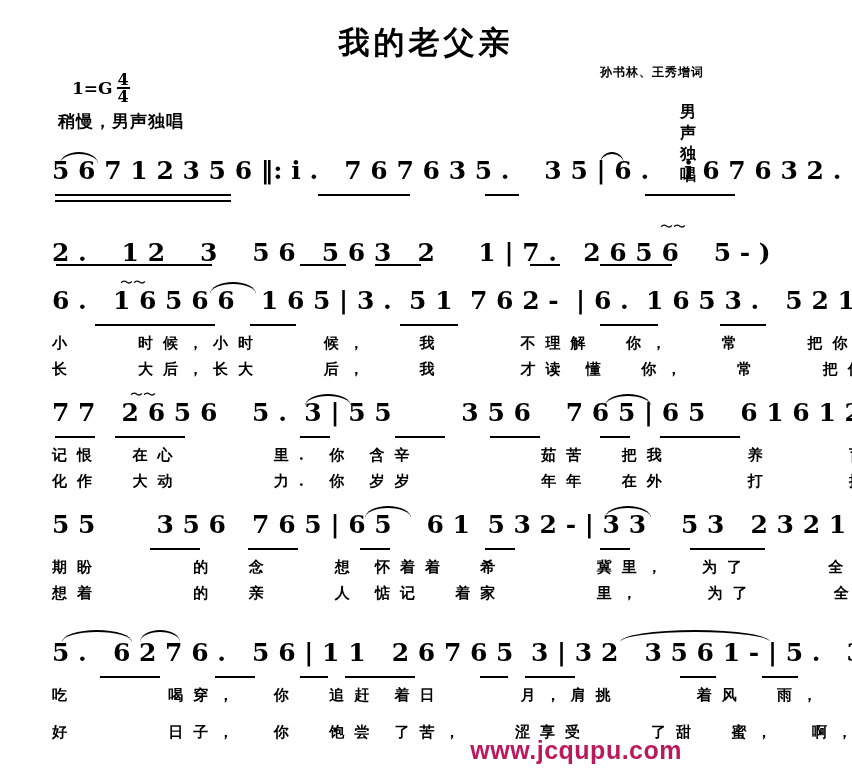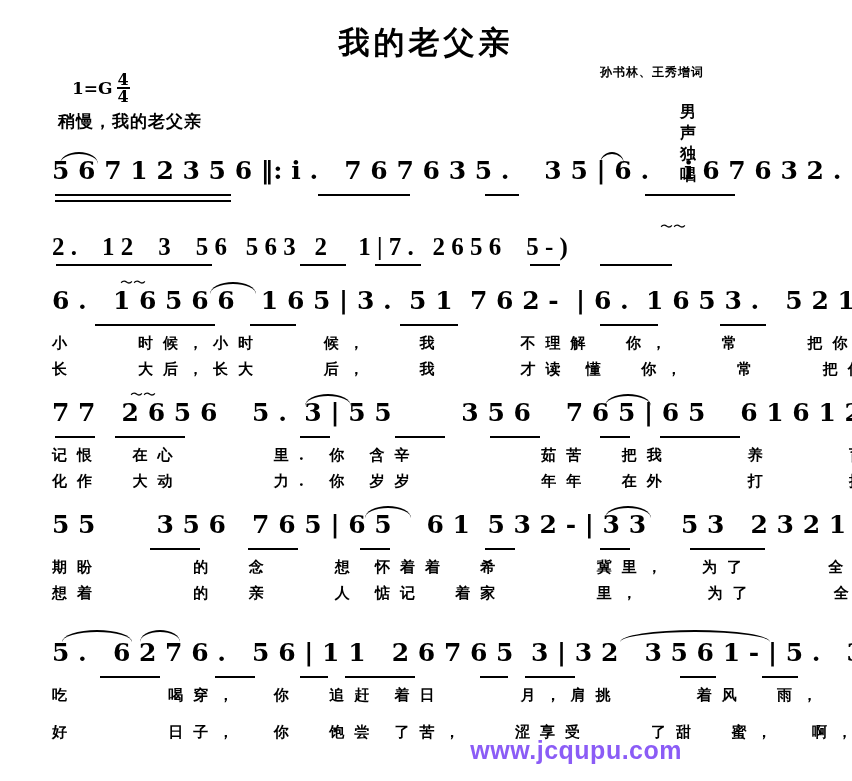--- a/index.html
+++ b/index.html
@@ -146,21 +146,21 @@
     font-size: 13px;
     font-family: "DejaVu Sans", sans-serif;
     line-height: 1;
   }
 
   
   .site-url {
     position: absolute;
     right: 26px;
     bottom: 16px;
-    color: #8b5cf6;
+    color: #be185d;
     font-family: "Liberation Sans", sans-serif;
     font-size: 25px;
     font-weight: bold;
     letter-spacing: 0.5px;
   }
 </style>
 </head>
 <body>
 
 <div class="sheet">
@@ -169,36 +169,36 @@
   <div class="credit-lyric">孙书林、王秀增词</div>
   <div class="credit-music">男声独唱</div>
 
   <div class="keysig">
     <span>1=G</span>
     <span class="meter">
       <span class="num">4</span>
       <span class="den">4</span>
     </span>
   </div>
-  <div class="tempo">稍慢，我的老父亲</div>
+  <div class="tempo">稍慢，男声独唱</div>
 
   <div class="system" style="top:148px;">
     <div class="notes-row" style="top:10px;">5 6 7 1 2 3 5 6 ‖: i .   7 6 7 6 3 5 .    3 5 | 6 .    i 6 7 6 3 2 .  3  |</div>
 
     <div class="beam" style="left:55px; top:46px; width:176px;"></div>
     <div class="beam" style="left:55px; top:52px; width:176px;"></div>
     <div class="beam" style="left:318px; top:46px; width:92px;"></div>
     <div class="beam" style="left:485px; top:46px; width:34px;"></div>
     <div class="beam" style="left:645px; top:46px; width:90px;"></div>
     <div class="tie" style="left:60px; top:4px; width:38px;"></div>
     <div class="tie" style="left:600px; top:4px; width:24px;"></div>
   </div>
 
   <div class="system" style="top:218px;">
-    <div class="notes-row" style="top:16px;font-family:Liberation Serif, serif;">2 .    1 2    3    5 6   5 6 3   2     1 | 7 .   2 6 5 6    5 - )</div>
+    <div class="notes-row" style="top:22px;">2 .    1 2    3    5 6   5 6 3   2     1 | 7 .   2 6 5 6    5 - )</div>
     <div class="beam" style="left:56px; top:46px; width:156px;"></div>
     <div class="beam" style="left:300px; top:46px; width:46px;"></div>
     <div class="beam" style="left:375px; top:46px; width:46px;"></div>
     <div class="beam" style="left:530px; top:46px; width:30px;"></div>
     <div class="beam" style="left:600px; top:46px; width:72px;"></div>
     <div class="wavy" style="left:660px; top:2px;">〜〜</div>
   </div>
 
   <div class="system" style="top:288px;">
     <div class="notes-row" style="top:0px;">6 .   1 6 5 6 6   1 6 5 | 3 .  5 1  7 6 2 -  | 6 .  1 6 5 3 .   5 2 1 |</div>

